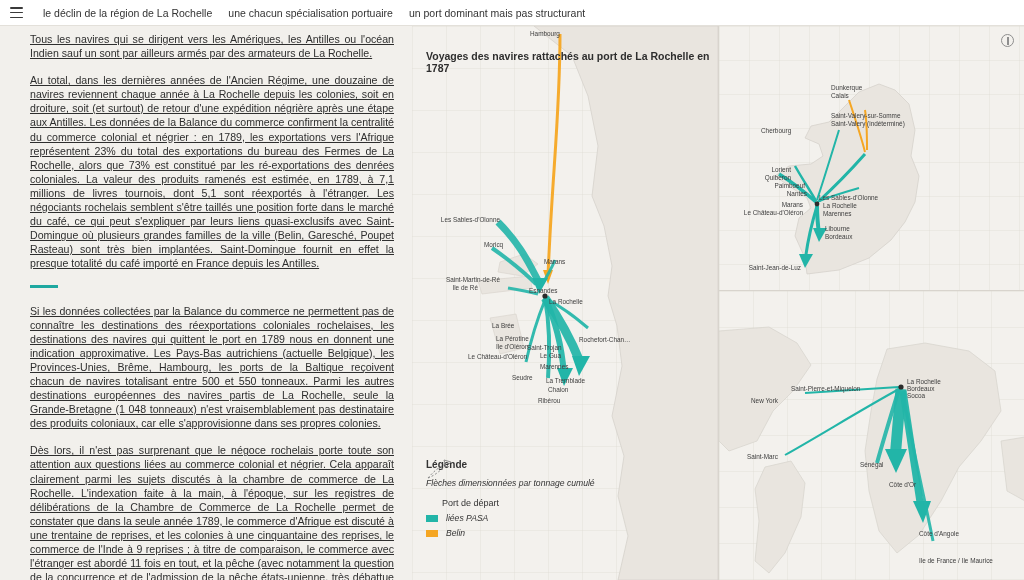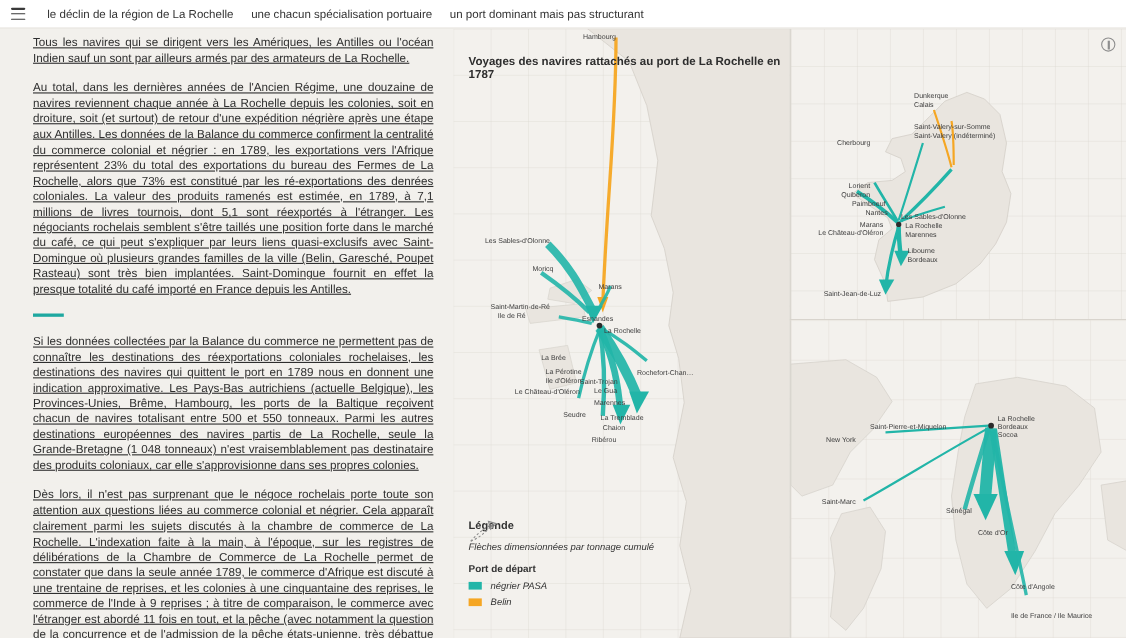--- a/index.html
+++ b/index.html
@@ -96,28 +96,28 @@
     content: "";
     position: absolute;
     left: 5px; top: 2px;
     width: 2px; height: 8px;
     background: #8e8e8e;
   }
 
   
   .legend {
     position: absolute;
-    left: 14px; bottom: 18px;
+    left: 14px; bottom: 32px;
     font-size: 9px;
     color: #333;
     width: 180px;
   }
   .legend-title { font-weight: bold; font-size: 10px; margin-bottom: 8px; }
   .legend-row { display: flex; align-items: flex-start; gap: 8px; margin-bottom: 10px; }
-  .legend-sub { font-weight: bold; font-size: 9px; margin: 2px 0 5px 0; }
+  .legend-sub { font-weight: normal; font-size: 9px; margin: 2px 0 5px 16px; }
   .swatch { width: 12px; height: 7px; flex: none; margin-top: 2px; }
   .sw-pasa { background: #22b5a8; }
   .sw-france { background: #f5a623; }
   .legend-label { font-size: 8.6px; line-height: 10.5px; font-style: italic; }
 
   
   .lbl {
     position: absolute;
     font-size: 6.4px;
     color: #3d3d3d;
@@ -221,21 +221,21 @@
           <svg width="26" height="22">
             <path d="M2 19 C8 12 14 7 22 4" stroke="#8a8a8a" stroke-width="1" fill="none" stroke-dasharray="2 2"></path>
             <path d="M2 19 C10 16 16 10 22 4" stroke="#8a8a8a" stroke-width="1" fill="none" stroke-dasharray="2 2"></path>
             <path d="M18 1 L25 3 L20 8 Z" fill="none" stroke="#8a8a8a" stroke-width="1"></path>
           </svg>
           <div class="legend-label">Flèches dimensionnées par tonnage cumulé</div>
         </div>
         <div class="legend-sub">Port de départ</div>
         <div class="legend-row" style="margin-bottom:4px;">
           <span class="swatch sw-pasa"></span>
-          <span class="legend-label">négrier PASA</span>
+          <span class="legend-label">liées PASA</span>
         </div>
         <div class="legend-row">
           <span class="swatch sw-france"></span>
           <span class="legend-label">Belin</span>
         </div>
       </div>
     </div>
 
     <div class="panel france">
       <svg width="306" height="265" viewBox="0 0 306 265">

